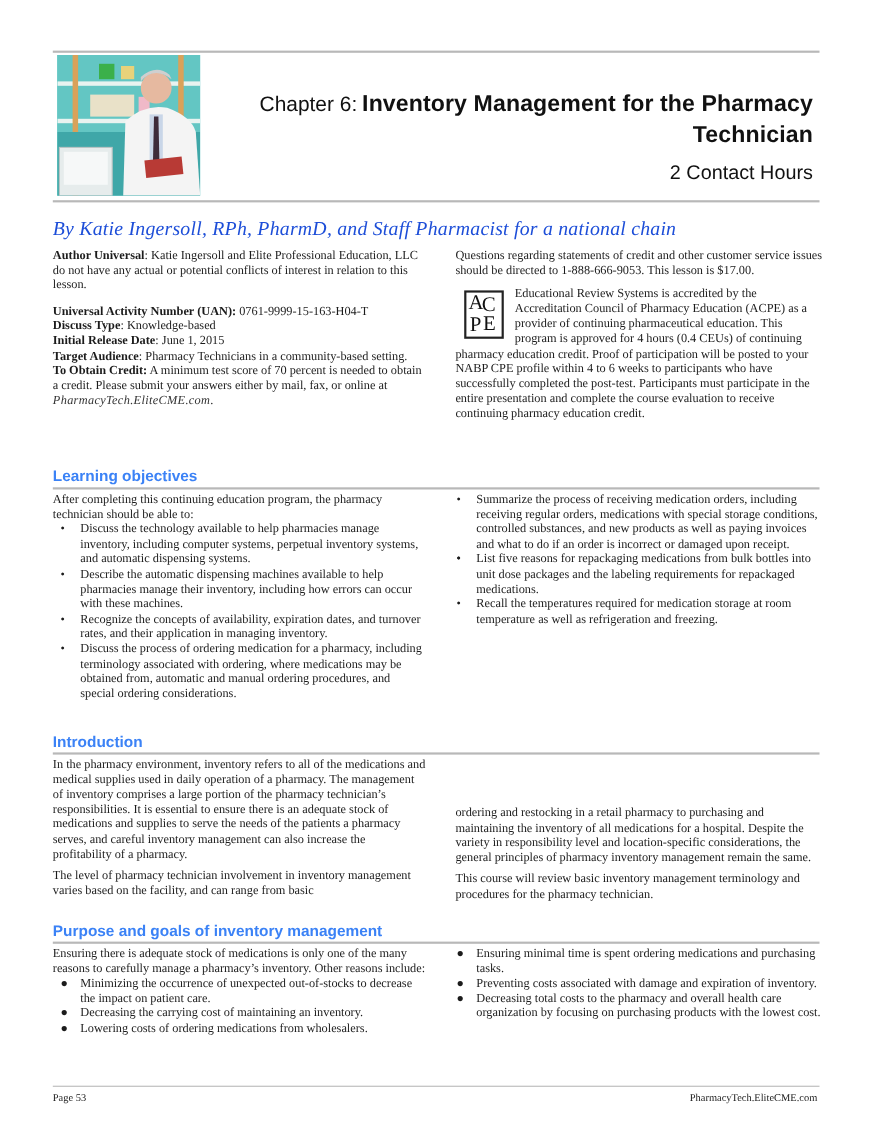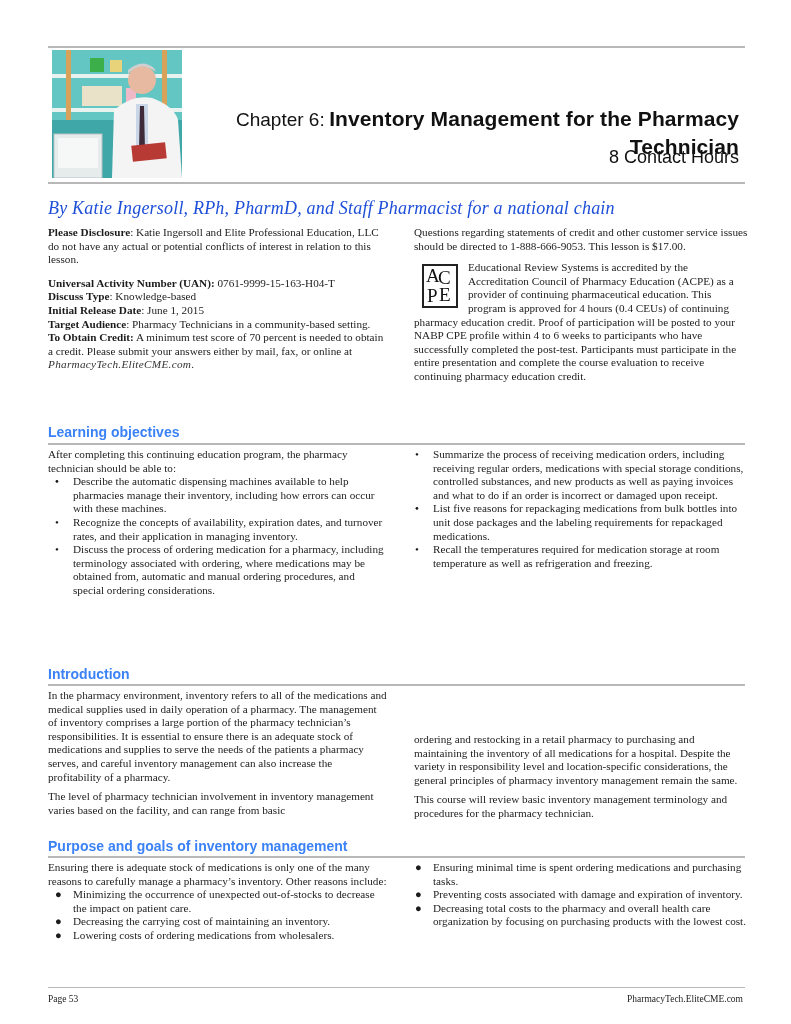--- a/index.html
+++ b/index.html
@@ -5,21 +5,21 @@
   html, body { margin: 0; padding: 0; background: #ffffff; }
   body { width: 791px; height: 1024px; position: relative; overflow: hidden; color: #1a1a1a; }
   .page { position: absolute; left: 0; top: 0; width: 791px; height: 1024px; }
   .serif { font-family: "Liberation Serif", "DejaVu Serif", serif; }
   .sans { font-family: "Liberation Sans", "DejaVu Sans", sans-serif; }
 
   .rule { position: absolute; height: 0; border-top: 2px solid #b8b8b8; }
 
   
   .hero-img { position: absolute; left: 52px; top: 50px; width: 130px; height: 128px; overflow: hidden; background: #5fc4c1; }
-  .title { position: absolute; right: 52px; top: 82px; width: 520px; text-align: right; line-height: 26px; margin-top: 24px; }
+  .title { position: absolute; right: 52px; top: 82px; width: 520px; text-align: right; line-height: 26px; }
   .title .prefix { font-size: 19px; color: #111; }
   .title .main { font-size: 21px; font-weight: bold; color: #111; letter-spacing: 0.1px; }
   .hours { position: absolute; right: 52px; top: 147px; font-size: 18px; color: #111; }
 
   .byline { position: absolute; left: 48px; top: 198px; font-size: 18px; font-style: italic; color: #1d4ed8; letter-spacing: 0.2px; }
 
   .col { position: absolute; font-size: 11.2px; line-height: 13.6px; color: #1c1c1c; }
   .col p { margin: 0; }
   .col b { font-weight: bold; }
   .gap { height: 10px; }
@@ -66,28 +66,28 @@
       <rect x="2" y="84" width="48" height="44" fill="#e6ecec" stroke="#b9c4c4"></rect>
       <rect x="6" y="88" width="40" height="30" fill="#f6f8f8"></rect>
     </svg>
   </div>
 
   <div class="title sans">
     <span class="prefix">Chapter 6:</span>
     <span class="main">Inventory Management for the Pharmacy</span><br>
     <span class="main">Technician</span>
   </div>
-  <div class="hours sans">8 Contact Hours</div>
+  <div class="hours sans">2 Contact Hours</div>
 
   <div class="rule" style="left:48px; top:182px; width:697px;"></div>
 
   <div class="byline serif">By Katie Ingersoll, RPh, PharmD, and Staff Pharmacist for a national chain</div>
 
   <div class="col serif" style="left:48px; top:226px; width:340px;">
-    <p><b>Please Disclosure</b><span>: Katie Ingersoll and Elite Professional Education, LLC do not have any actual or potential conflicts of interest in relation to this lesson.</span></p>
+    <p><b>Author Universal</b><span>: Katie Ingersoll and Elite Professional Education, LLC do not have any actual or potential conflicts of interest in relation to this lesson.</span></p>
     <div class="gap"></div>
     <p><b>Universal Activity Number (UAN):</b><span> 0761-9999-15-163-H04-T</span></p>
     <p><b>Discuss Type</b><span>: Knowledge-based</span></p>
     <p><b>Initial Release Date</b><span>: June 1, 2015</span></p>
     <p><b>Target Audience</b><span>: Pharmacy Technicians in a community-based setting.</span></p>
     <p><b>To Obtain Credit:</b><span> A minimum test score of 70 percent is needed to obtain a credit. Please submit your answers either by mail, fax, or online at </span><span class="link-it">PharmacyTech.EliteCME.com</span><span>.</span></p>
   </div>
 
   <div class="col serif" style="left:414px; top:226px; width:335px;">
     <p>Questions regarding statements of credit and other customer service issues should be directed to 1-888-666-9053. This lesson is $17.00.</p>
@@ -102,21 +102,21 @@
       <p>Educational Review Systems is accredited by the Accreditation Council of Pharmacy Education (ACPE) as a provider of continuing pharmaceutical education. This program is approved for 4 hours (0.4 CEUs) of continuing pharmacy education credit.  Proof of participation will be posted to your NABP CPE profile within 4 to 6 weeks to participants who have successfully completed the post-test. Participants must participate in the entire presentation and complete the course evaluation to receive continuing pharmacy education credit.</p>
     </div>
   </div>
 
   <div class="h2 sans" style="top:424px;">Learning objectives</div>
   <div class="rule" style="left:48px; top:443px; width:697px;"></div>
 
   <div class="col serif" style="left:48px; top:448px; width:340px;">
     <p>After completing this continuing education program, the pharmacy technician should be able to:</p>
     <ul class="bul">
-      <li><span class="dot">•</span></li>
+      <li><span class="dot">•</span><span>Discuss the technology available to help pharmacies manage inventory, including computer systems, perpetual inventory systems, and automatic dispensing systems.</span></li>
       <li><span class="dot">•</span><span>Describe the automatic dispensing machines available to help pharmacies manage their inventory, including how errors can occur with these machines.</span></li>
       <li><span class="dot">•</span><span>Recognize the concepts of availability, expiration dates, and turnover rates, and their application in managing inventory.</span></li>
       <li><span class="dot">•</span><span>Discuss the process of ordering medication for a pharmacy, including terminology associated with ordering, where medications may be obtained from, automatic and manual ordering procedures, and special ordering considerations.</span></li>
     </ul>
   </div>
 
   <div class="col serif" style="left:408px; top:448px; width:340px;">
     <ul class="bul">
       <li><span class="dot">•</span><span>Summarize the process of receiving medication orders, including receiving regular orders, medications with special storage conditions, controlled substances, and new products as well as paying invoices and what to do if an order is incorrect or damaged upon receipt.</span></li>
       <li><span class="dot">•</span></li>

